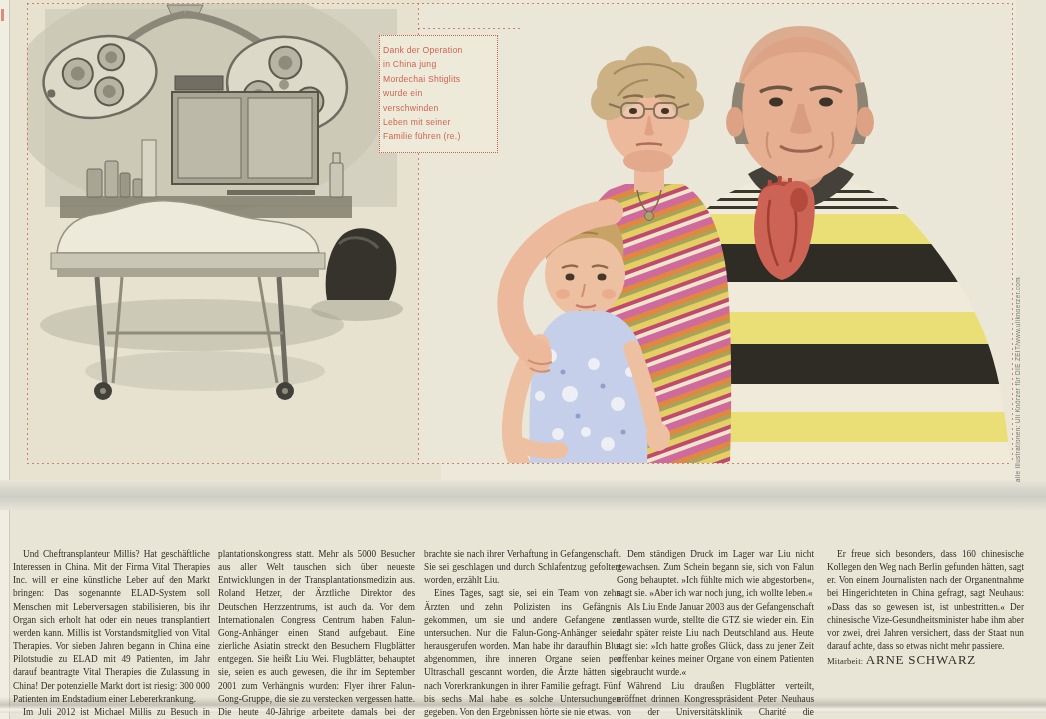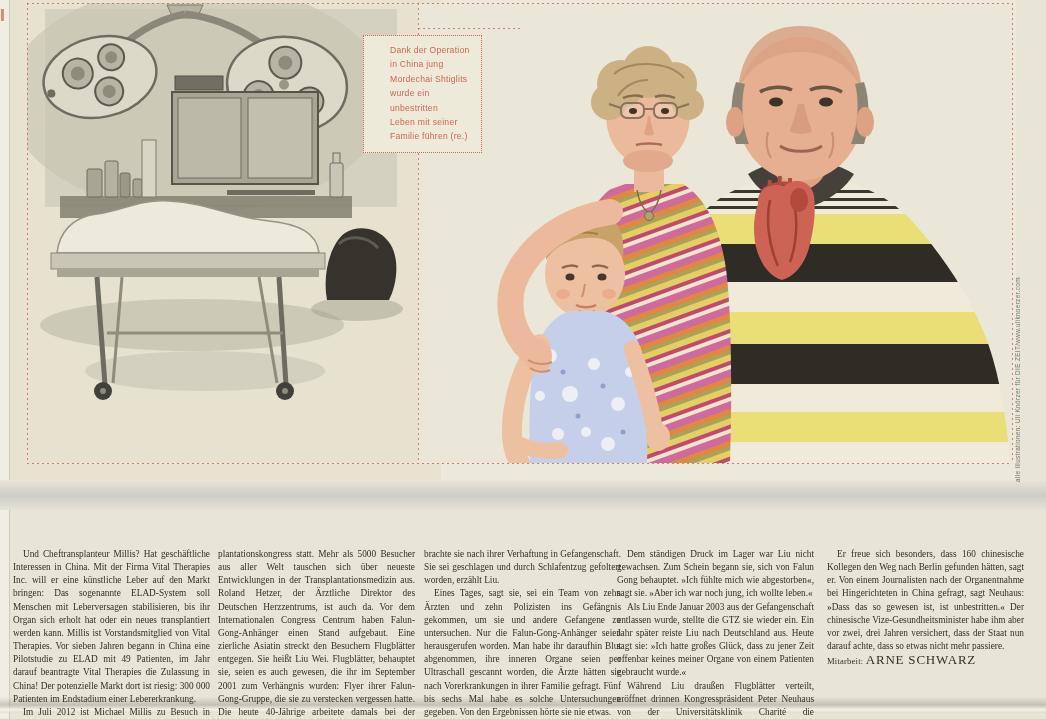--- a/index.html
+++ b/index.html
@@ -21,23 +21,23 @@
   
   .dot-h{position:absolute;height:1px;opacity:.8;
     background:repeating-linear-gradient(90deg,#cf6450 0 2px,rgba(0,0,0,0) 2px 5px);}
   .dot-v{position:absolute;width:1px;opacity:.8;
     background:repeating-linear-gradient(180deg,#cf6450 0 2px,rgba(0,0,0,0) 2px 5px);}
 
   .illu{position:absolute;}
 
   
   .caption-box{
-    position:absolute;left:363px;top:35px;width:119px;height:118px;
+    position:absolute;left:379px;top:35px;width:119px;height:118px;
     background:#eeeada;border:1px dotted #d0614d;box-sizing:border-box;
-    padding:7px 6px 0 26px;
+    padding:7px 6px 0 3px;
     font-family:"Liberation Sans",sans-serif;font-size:8.6px;line-height:14.4px;
     color:#cf6450;letter-spacing:.25px;
   }
 
   
   .article{position:absolute;top:524px;left:0;width:1027px;height:196px;margin-top:24px;}
   .col{position:absolute;top:0;width:197px;text-align:justify;
     font-size:9.3px;line-height:13.15px;color:#332e26;}
   .col-0{left:13px;} .col-1{left:218px;} .col-2{left:424px;} .col-3{left:617px;} .col-4{left:827px;}
   .col p{margin:0;}
@@ -283,21 +283,21 @@
   <div class="dot-h" style="left:27px;top:463px;width:985px"></div>
   <div class="dot-v" style="left:27px;top:3px;height:460px"></div>
   <div class="dot-v" style="left:418px;top:3px;height:460px"></div>
   <div class="dot-v" style="left:1012px;top:3px;height:460px"></div>
 
   <div class="caption-box">
     <div>Dank der Operation</div>
     <div>in China jung</div>
     <div>Mordechai Shtiglits</div>
     <div>wurde ein</div>
-    <div>unbestritten</div>
+    <div>verschwinden</div>
     <div>Leben mit seiner</div>
     <div>Familie führen (re.)</div>
   </div>
 
   <div class="fold-band"></div>
   <div class="bottom-edge"></div>
 
   <div class="credit-vert">alle Illustrationen: Uli Knörzer für DIE ZEIT/www.uliknoerzer.com</div>
 
   <div class="article">

